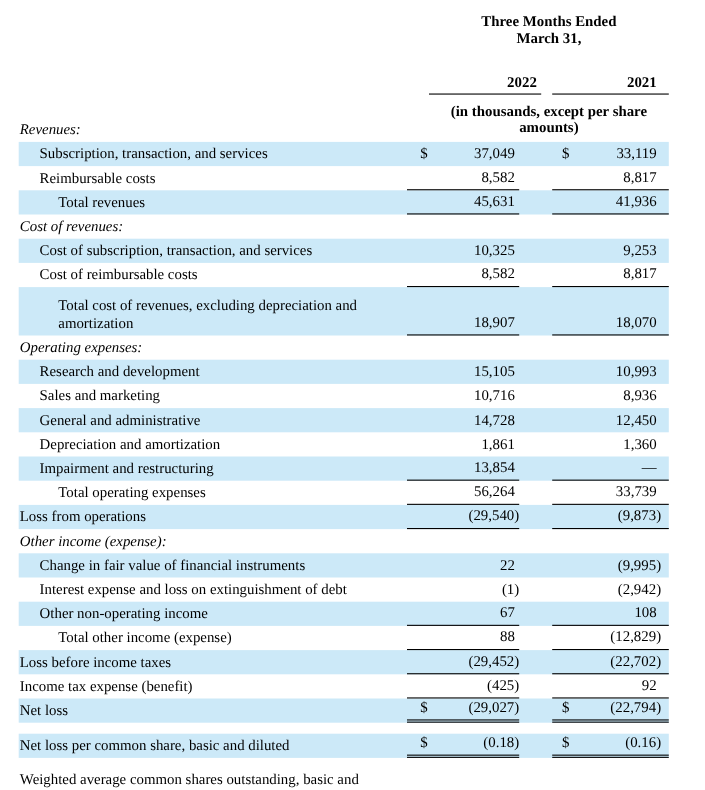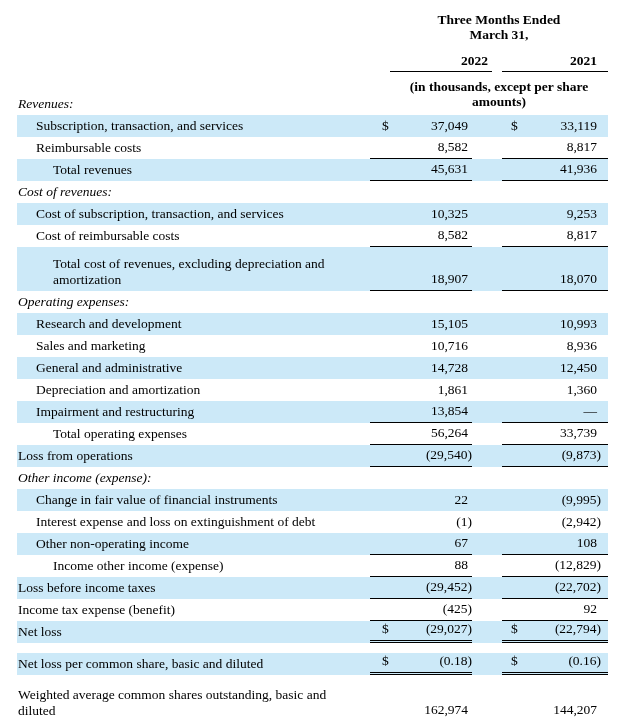--- a/index.html
+++ b/index.html
@@ -23,21 +23,21 @@
   .c1 { width:102px; padding:0 4px 3px 12px; }
   .c2 { width:106px; padding:0 11px 3px 9px; }
   .gap { width:10px; }
 
   .row.ub  .c1, .row.ub  .c2 { border-bottom:1px solid #000; }
   .row.dub .c1, .row.dub .c2 { border-bottom:3px double #000; }
 
   .val.neg { margin-right:-4px; }
 
   
-  .hdr-title { display:flex; margin-bottom:6px; }
+  .hdr-title { display:flex; margin-bottom:20px; }
   .hdr-title .spacer-l { flex:1; }
   .hdr-title .span2 { width:218px; text-align:center; font-weight:bold; line-height:15px; }
   .hdr-years { display:flex; align-items:flex-end; min-height:24px; }
   .hdr-years .yc { text-align:right; display:block; font-weight:bold; padding-bottom:2px; }
   .hdr-years .yc.c1, .hdr-years .yc.c2 { border-bottom:1px solid #000; }
   .hdr-note { display:flex; align-items:flex-end; padding-top:3px; min-height:40px; }
   .hdr-note .span2 { width:218px; text-align:center; font-weight:bold; line-height:15px; padding-bottom:6px; }
 
   .spacer1 { height:10px; }
   .spacer2 { height:12px; }
@@ -290,21 +290,21 @@
         <span class="val">67</span>
       </div>
     <div class="gap"></div>
     <div class="c2">
         <span class="cur"></span>
         <span class="val">108</span>
       </div>
   </div>
 
   <div class="row ub">
-    <div class="label ind2">Income other income (expense)</div>
+    <div class="label ind2">Total other income (expense)</div>
     <div class="c1">
         <span class="cur"></span>
         <span class="val">88</span>
       </div>
     <div class="gap"></div>
     <div class="c2">
         <span class="cur"></span>
         <span class="val neg">(12,829)</span>
       </div>
   </div>

